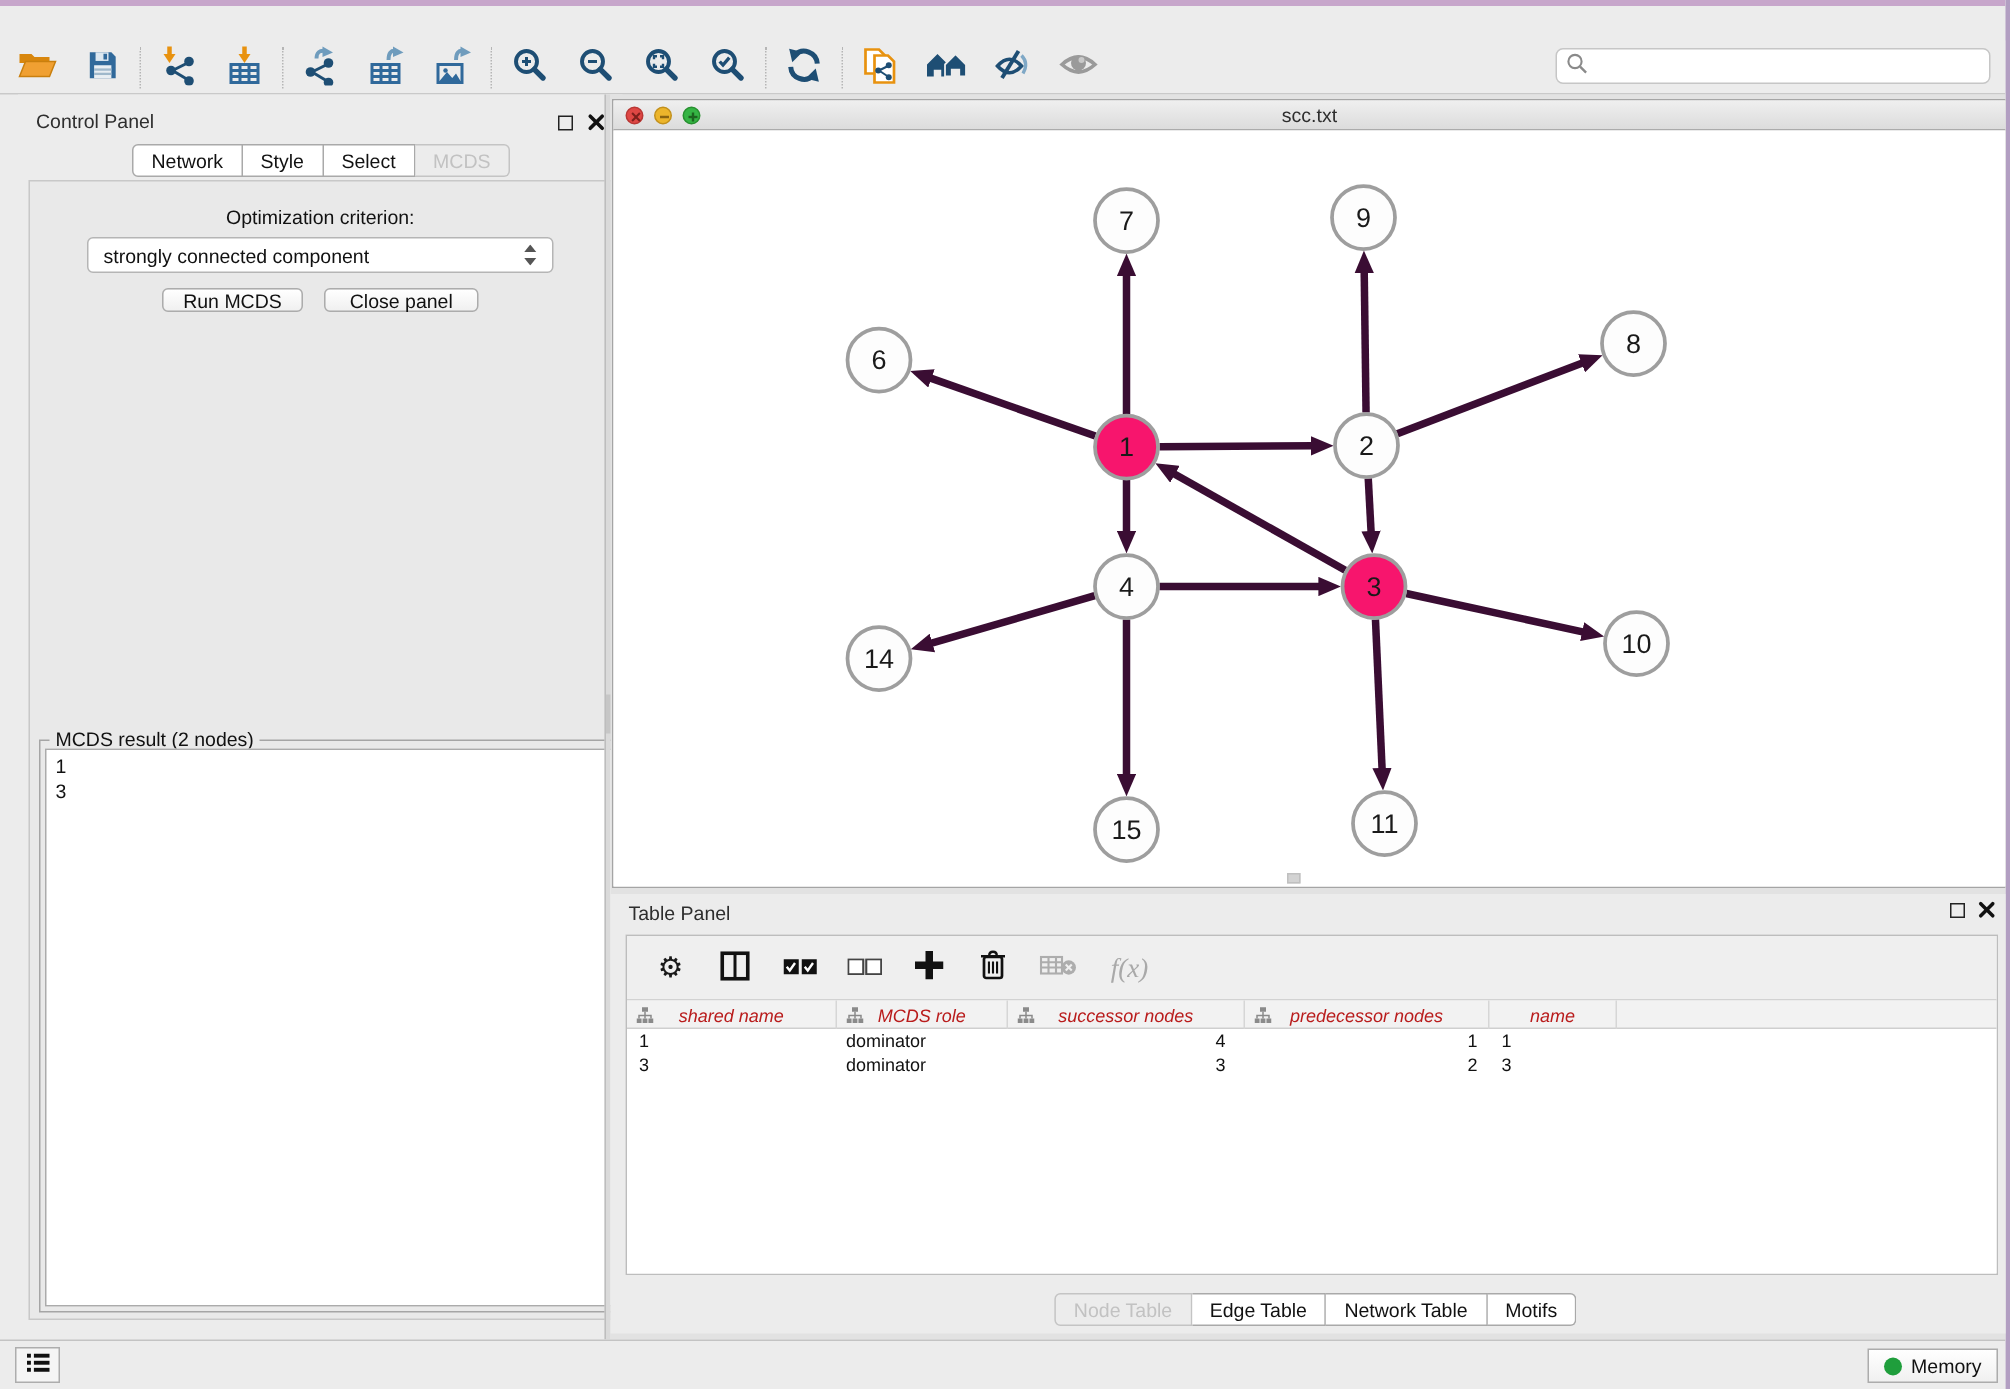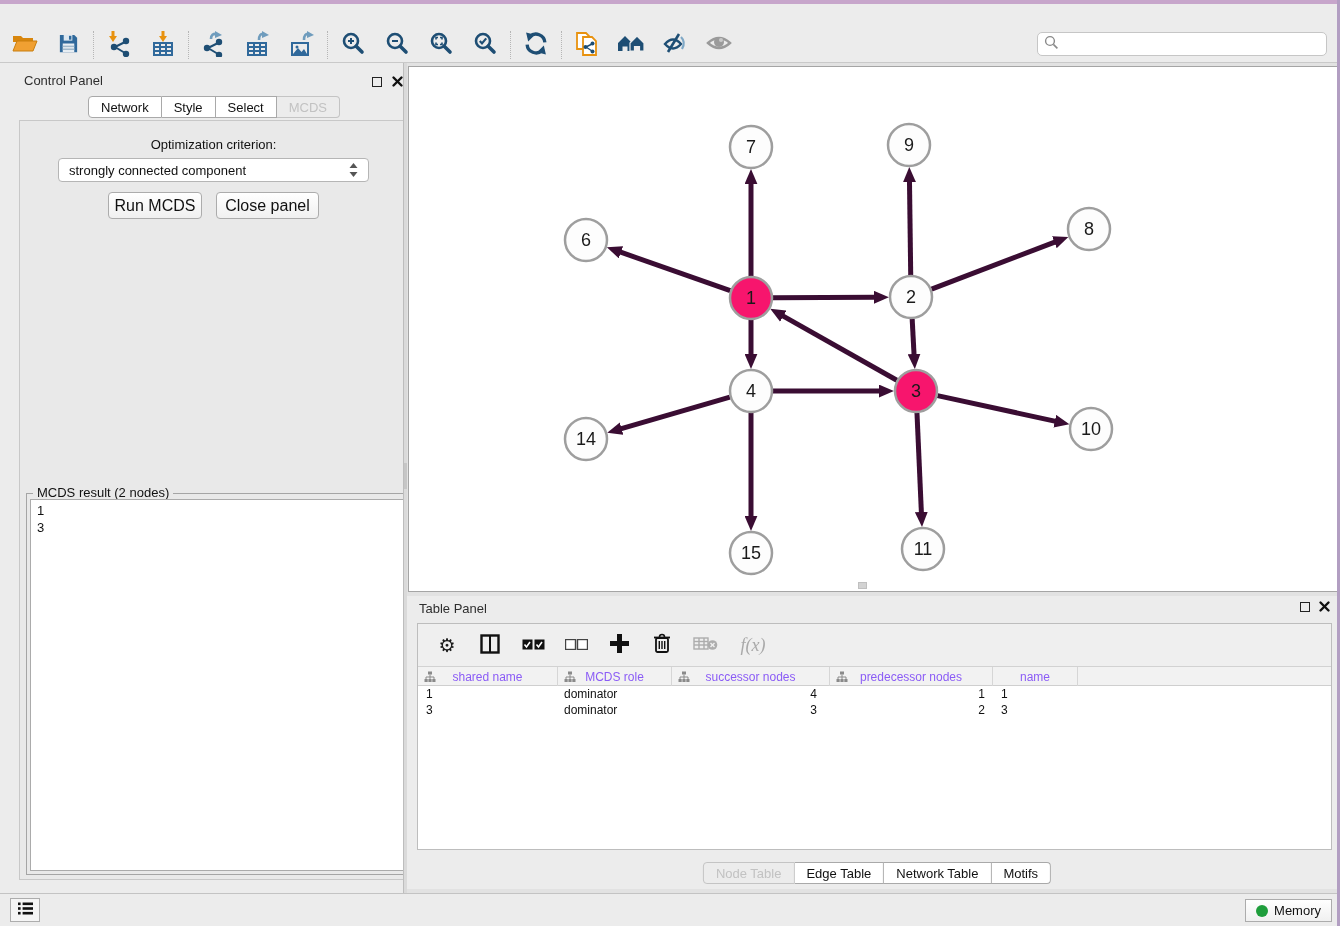--- a/index.html
+++ b/index.html
@@ -38,22 +38,22 @@
   .seg .segbtn:last-child { border-radius:0 4px 4px 0; }
   .seg .segbtn.sel { background:#ECECEC; color:#C2C2C2; border-color:#C4C4C4; }
   .cp-tabs { left:76px; top:33px; }
   .cp-content { position:absolute; left:7px; top:57px; width:389px; height:760px;
                 background:#E9E9E9; border:1px solid #C8C8C8; }
   .opt-label { position:absolute; left:0; top:16px; width:100%; text-align:center; font-size:13px; color:#111; }
   .cp-select { position:absolute; left:38px; top:37px; width:311px; height:24px; background:#FFF;
                border:1px solid #B5B5B5; border-radius:4px; display:flex; align-items:center; padding:0 10px; }
   .cp-select .selval { flex:1; font-size:13px; color:#111; }
   .cp-select .chevrons { display:flex; flex-direction:column; align-items:center; line-height:5px; color:#555; font-size:9px; }
-  .cp-btn { position:absolute; height:27px; background:linear-gradient(#FFFFFF,#F0F0F0);
-            border:1px solid #ACACAC; border-radius:4px; font-size:16px; font-family:inherit; color:#111; }
+  .cp-btn { position:absolute; height:16px; background:linear-gradient(#FFFFFF,#F0F0F0);
+            border:1px solid #ACACAC; border-radius:4px; font-size:13px; font-family:inherit; color:#111; }
   .mcds-fieldset { position:absolute; left:6px; top:372px; width:435px; height:382px;
                    border:1px solid #A5A5A5; }
   .mcds-legend { position:absolute; top:-9px; left:6px; background:#E9E9E9; padding:0 4px; font-size:13px; color:#111; }
   .mcds-list { position:absolute; left:3px; top:5px; right:3px; bottom:3px; background:#FFF;
                border:1px solid #ABABAB; font-size:13px; line-height:17px; padding:2px 6px; color:#111; }
   .mcds-scroll { position:absolute; right:1px; top:1px; bottom:1px; width:12px; background:#F3F3F3; border-left:1px solid #E0E0E0; }
 
   
   .v-splitter { position:absolute; left:403px; top:63px; width:4px; height:830px; background:#DADADA; border-left:1px solid #BDBDBD; }
   .v-grip { position:absolute; left:0; top:400px; width:4px; height:26px; background:#C6C6C6; }
@@ -78,21 +78,21 @@
 
   
   .table-panel { position:absolute; left:0; top:533px; width:940px; height:293px; background:#ECECEC; }
   .tp-box { position:absolute; left:10px; top:27px; width:915px; height:227px; background:#FFF; border:1px solid #BDBDBD; }
   .tp-toolbar { position:absolute; left:0; top:0; width:100%; height:43px; background:#EFEFEF;
                 border-bottom:1px solid #D2D2D2; display:flex; align-items:center; gap:17px; padding-left:16px; }
   .tp-tbtn { width:26px; height:26px; display:flex; align-items:center; justify-content:center; }
   .gear-glyph { font-family:"DejaVu Sans", sans-serif; font-size:19px; color:#1A1A1A; }
   .fx-glyph { font-family:"Liberation Serif", serif; font-style:italic; font-size:18px; color:#A9A9A9; }
   .tp-header { position:absolute; left:0; top:43px; width:100%; height:19px; background:#F2F2F2; border-bottom:1px solid #CFCFCF; display:flex; }
-  .th { position:relative; height:19px; border-right:1px solid #D6D6D6; display:flex; align-items:center; justify-content:center; font-size:12px; color:#8b5cf6; }
+  .th { position:relative; height:19px; border-right:1px solid #D6D6D6; display:flex; align-items:center; justify-content:center; font-size:12px; color:#b91c1c;font-style:italic; }
   .th .treeic { position:absolute; left:6px; top:4px; }
   .tp-rows { position:absolute; left:0; top:62px; width:100%; bottom:0; background:#FFF; }
   .trow { display:flex; height:16px; align-items:center; font-size:12px; color:#111; }
   .td { height:16px; line-height:16px; }
   .c1 { width:140px; padding-left:8px; }
   .c2 { width:114px; padding-left:6px; }
   .c3 { width:158px; text-align:right; padding-right:13px; }
   .c4 { width:163px; text-align:right; padding-right:8px; }
   .c5 { width:85px; padding-left:8px; }
   .tp-tabs { left:50%; transform:translateX(-50%); top:266px; }
@@ -333,20 +333,46 @@
     </div>
   </div>
 
   <div class="v-splitter">
       <div class="v-grip"></div>
     </div>
 
   <div class="right-pane">
 
     <div class="net-window">
+      <div class="net-titlebar">
+        <div class="lights">
+          <span class="light red">
+            <svg width="12" height="12" viewBox="0 0 12 12">
+                <g stroke="#7E1F1C" stroke-width="1.4">
+                  <line x1="3.4" y1="3.4" x2="8.6" y2="8.6"></line>
+                  <line x1="8.6" y1="3.4" x2="3.4" y2="8.6"></line>
+                </g>
+              </svg>
+            </span>
+          <span class="light yellow">
+            <svg width="12" height="12" viewBox="0 0 12 12">
+                <line x1="3" y1="6" x2="9" y2="6" stroke="#8A6410" stroke-width="1.6"></line>
+              </svg>
+            </span>
+          <span class="light green">
+            <svg width="12" height="12" viewBox="0 0 12 12">
+                <g stroke="#1C641F" stroke-width="1.6">
+                  <line x1="3" y1="6" x2="9" y2="6"></line>
+                  <line x1="6" y1="3" x2="6" y2="9"></line>
+                </g>
+              </svg>
+            </span>
+        </div>
+        <div class="net-title">scc.txt</div>
+      </div>
       <div class="net-canvas">
         <svg id="graph-svg" width="928" height="504">
             <defs>
               <marker id="arr" viewBox="0 0 14 12" refX="1" refY="6" markerWidth="15" markerHeight="13" orient="auto" markerUnits="userSpaceOnUse">
                 <path d="M0,0 L14,6 L0,12 Z" fill="#3A0D33"></path>
               </marker>
             </defs>
             <line x1="342" y1="189" x2="342" y2="96" stroke="#3A0D33" stroke-width="5" marker-end="url(#arr)"></line>
             <line x1="321.2449403778676" y1="203.7042820722201" x2="210.96282483621667" y2="164.93844751818526" stroke="#3A0D33" stroke-width="5" marker-end="url(#arr)"></line>
             <line x1="363.9995703250881" y1="210.8625026854682" x2="466.0007031044013" y2="210.22499560559748" stroke="#3A0D33" stroke-width="5" marker-end="url(#arr)"></line>

